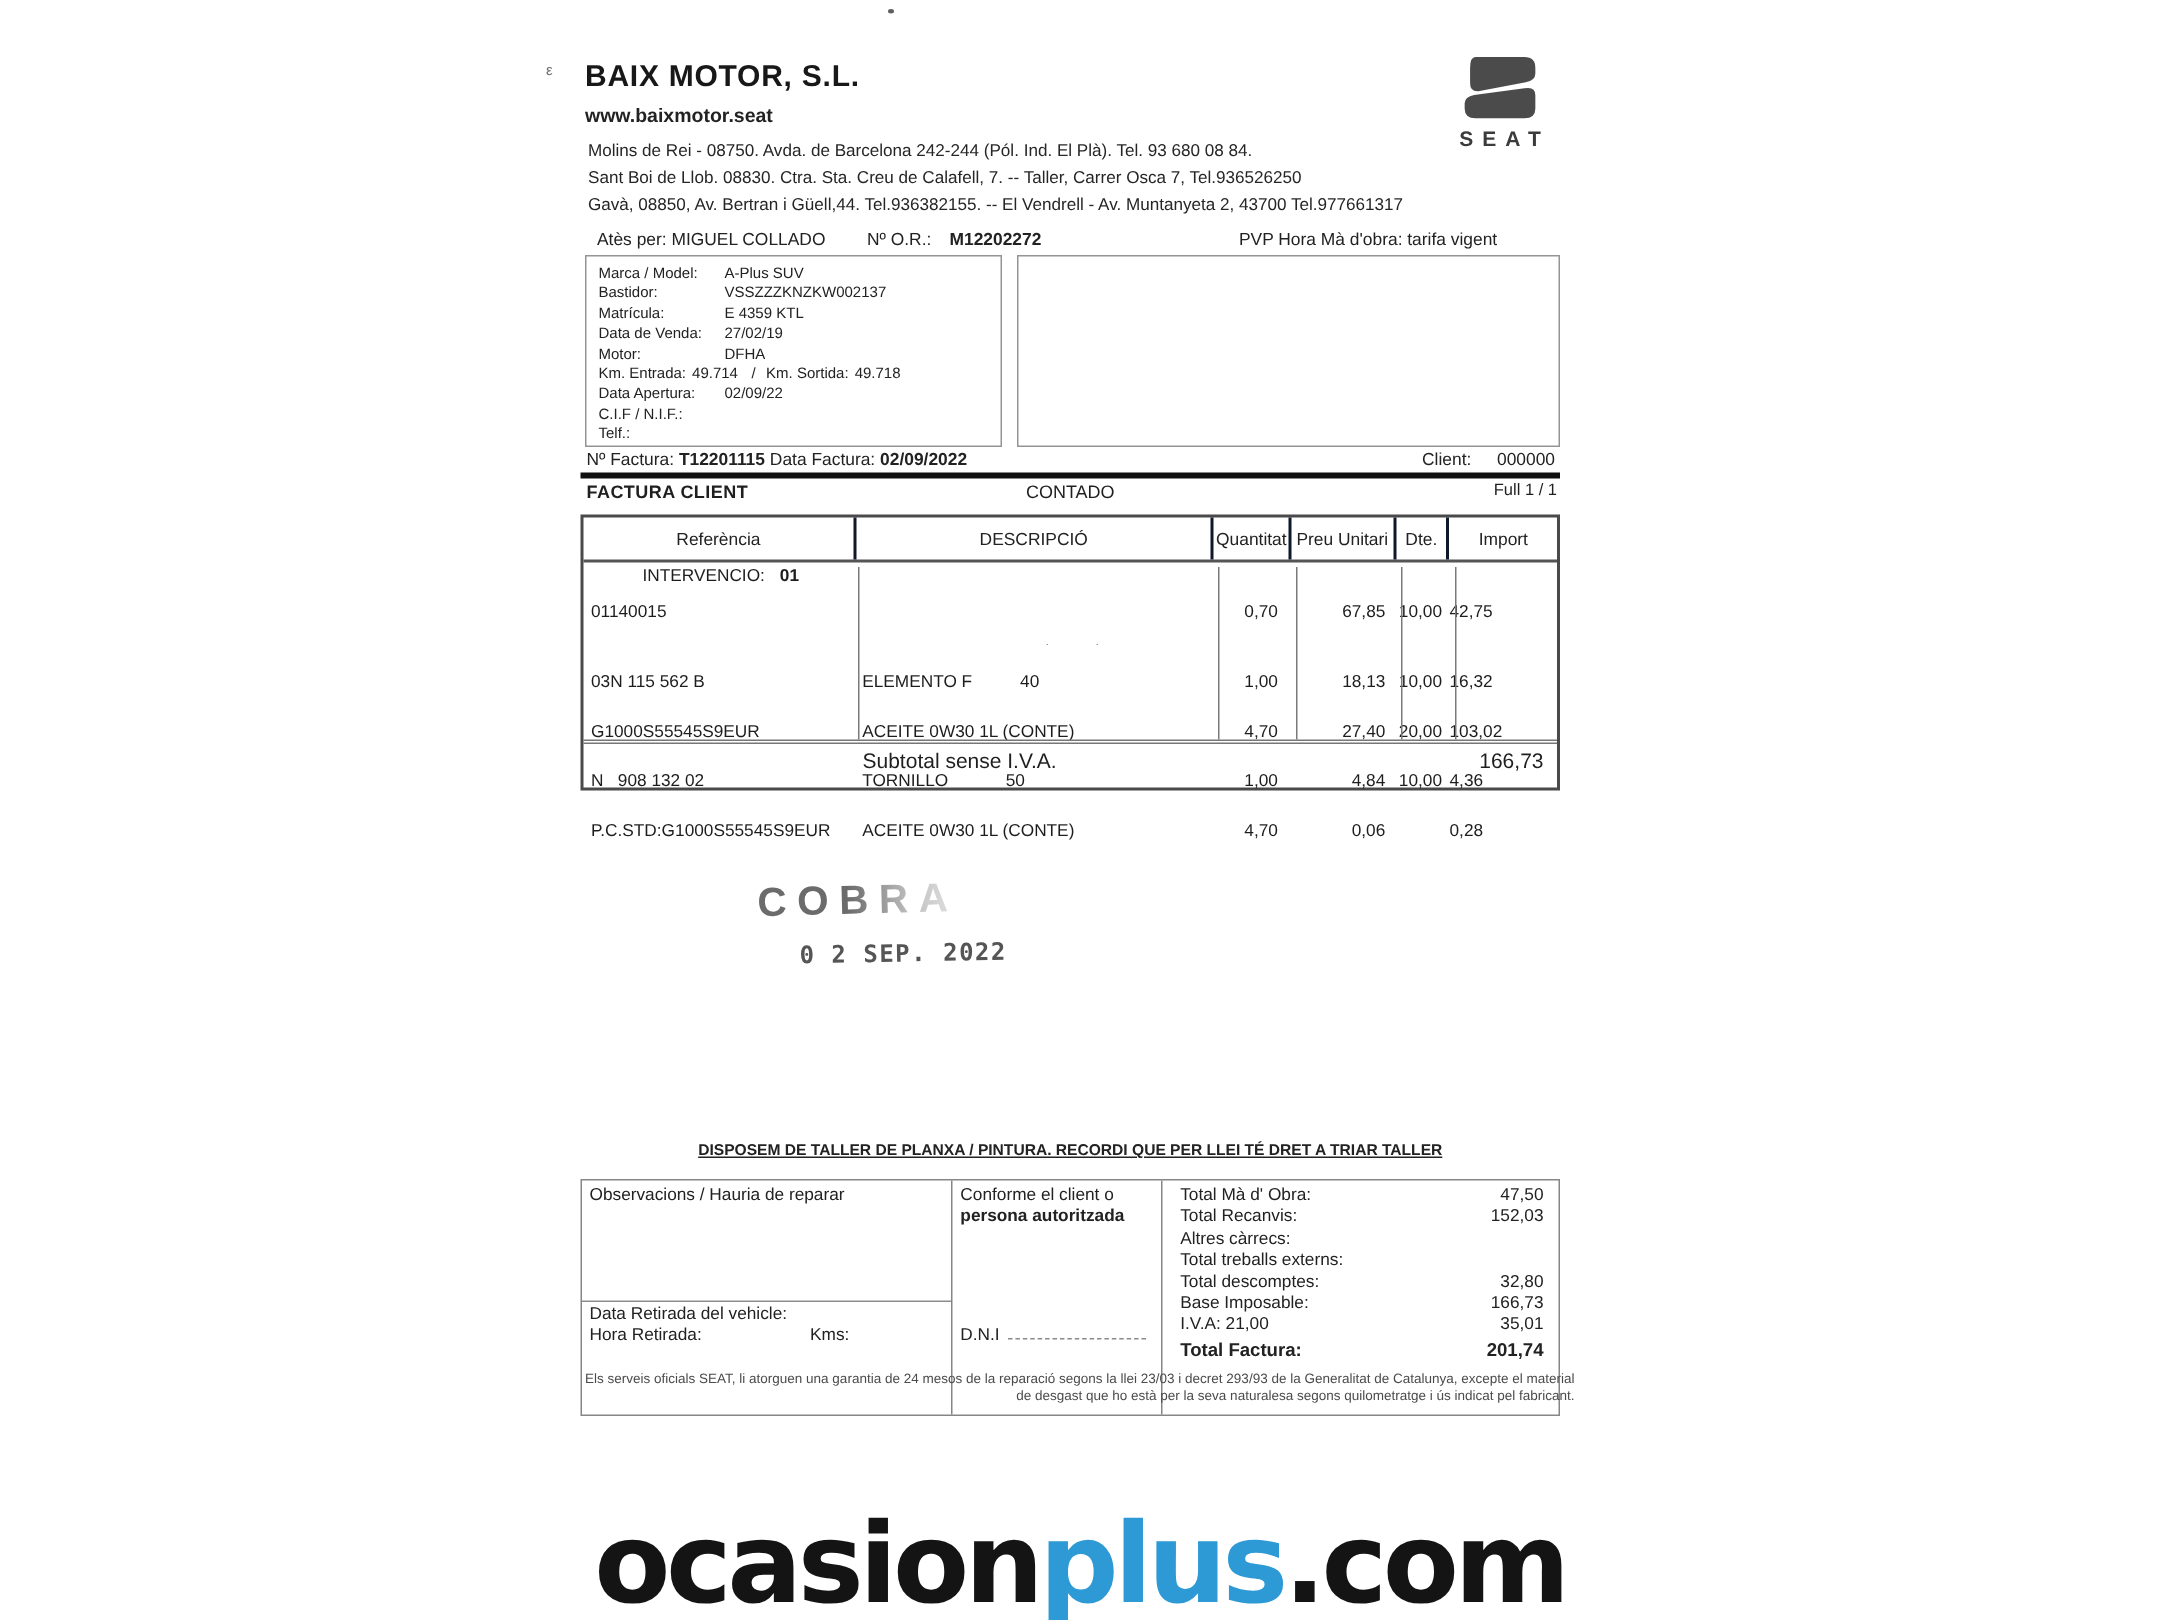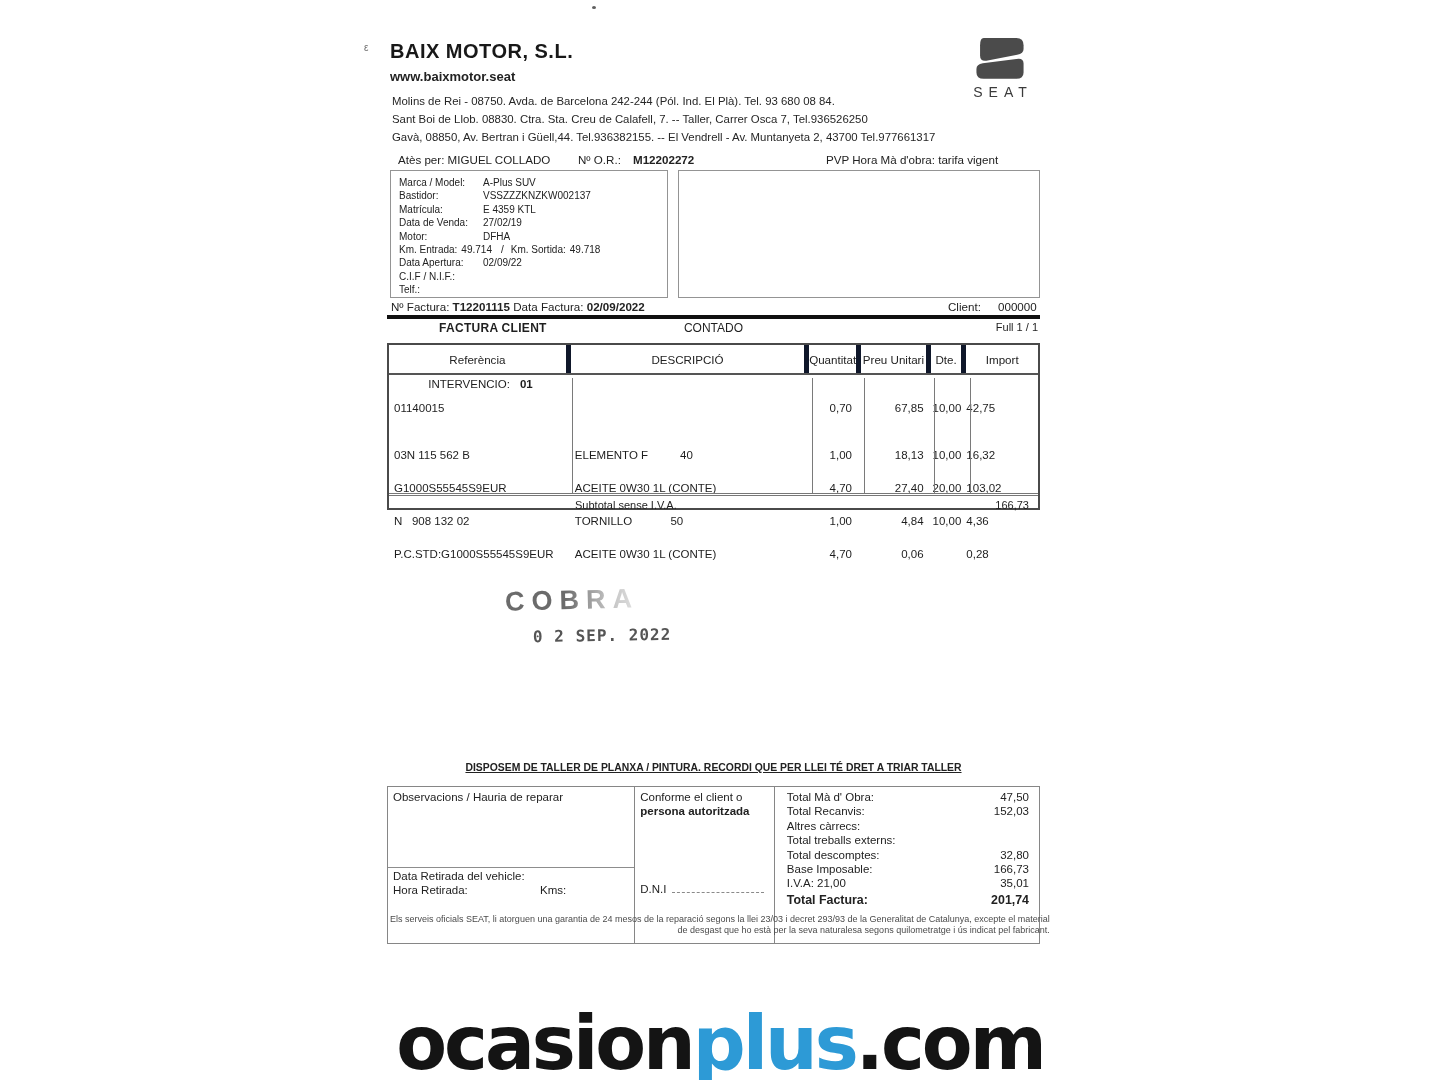--- a/index.html
+++ b/index.html
@@ -13,21 +13,21 @@
   .artifact-mark { position:absolute; left:364px; top:42px; font-size:10px; color:#6d6d6d; }
 
   
   .company { position:absolute; left:390px; top:40px; font-size:20px; font-weight:bold; letter-spacing:.5px; color:#181818; }
   .website { position:absolute; left:390px; top:69px; font-size:13px; font-weight:bold; color:#222; }
   .addr { position:absolute; left:392px; font-size:11.4px; color:#262626; }
   .a1 { top:95px; } .a2 { top:113px; } .a3 { top:131px; }
 
   .seat { position:absolute; left:962px; top:36px; width:76px; text-align:center; }
   .seat svg { display:block; margin:0 auto; }
-  .seat-text { margin-top:4px; font-size:14px; font-weight:400; letter-spacing:6px; color:#3b3b3b; padding-left:6px; }
+  .seat-text { margin-top:4px; font-size:14px; font-weight:700; letter-spacing:6px; color:#3b3b3b; padding-left:6px; }
 
   
   .ates-row { position:absolute; top:153px; left:0; width:1440px; font-size:11.6px; color:#222; }
   .ates { position:absolute; left:398px; }
   .or-label { position:absolute; left:578px; }
   .or-value { position:absolute; left:633px; font-weight:bold; }
   .pvp { position:absolute; left:826px; }
 
   
   .vbox { position:absolute; left:390px; top:170px; width:278px; height:128px; border:1px solid #949494; padding:5px 0 0 8px; font-size:10px; line-height:13.4px; color:#222; }
@@ -40,46 +40,46 @@
   
   .fact-row { position:absolute; top:300px; left:0; width:1440px; font-size:11.6px; color:#222; }
   .fact-main { position:absolute; left:391px; }
   .b { font-weight:bold; }
   .client-label { position:absolute; left:948px; }
   .client-value { position:absolute; left:998px; width:42px; }
 
   
   .black-band { position:absolute; left:387px; top:315px; width:653px; height:4px; background:#101010; }
   .band-row { position:absolute; left:387px; top:321px; width:653px; height:18px; font-size:12px; }
-  .band-title { position:absolute; left:4px; font-weight:bold; letter-spacing:.3px;margin-left:48px; }
+  .band-title { position:absolute; left:4px; font-weight:bold; letter-spacing:.3px; }
   .band-payment { position:absolute; left:0; width:653px; text-align:center; }
   .band-page { position:absolute; right:2px; font-size:11px;margin-left:40px; }
 
   
   .tbl { position:absolute; left:387px; top:343px; width:653px; border:2px solid #4a4a4a; background:#fff; }
   .thead { display:flex; height:30px; border-bottom:2px solid #555; font-size:11.6px; color:#222; }
-  .th { display:flex; align-items:center; justify-content:center; border-right:5px solid #0f172a; }
+  .th { display:flex; align-items:center; justify-content:center; border-right:2px solid #0f172a; }
   .th:last-child { border-right:none; }
   .w-ref{width:183px;} .w-desc{width:240px;} .w-qty{width:52px;} .w-unit{width:70px;} .w-dte{width:36px;} .w-imp{width:72px;}
   .tbody { position:relative; height:115px; font-size:11.5px; color:#1d1d1d; }
   .vline { position:absolute; top:0; bottom:0; width:1px; background:#7a7a7a; }
   .vl1{left:183px;} .vl2{left:423px;} .vl3{left:475px;} .vl4{left:545px;} .vl5{left:581px;}
   .interv { margin-top:3px; width:183px; height:14px; text-align:center; }
   .interv .b { margin-left:10px; }
   .trow { display:flex;margin-top:19px; }
   .trow.r1 { margin-top:10px; height:28px; }
   .trow.rs { height:14px; }
   .td { overflow:hidden; }
   .c-ref { width:183px; padding-left:5px; white-space:pre; }
   .c-desc { width:240px; padding-left:4px; white-space:pre; line-height:13.5px; }
   .c-qty { width:52px; text-align:right; padding-right:9px; }
   .c-unit { width:70px; text-align:right; padding-right:7px; }
   .c-dte { width:36px; text-align:right; padding-right:5px; }
   .c-imp { width:72px; padding-right:21px; }
-  .tsub { position:relative; height:15px; border-top:3px double #777; font-size:11px; }
+  .tsub { position:relative; height:32px; border-top:3px double #777; font-size:14px; }
   .sublabel { position:absolute; left:186px; top:3px; }
   .subvalue { position:absolute; right:9px; top:3px; }
 
   
   .stamp-word { position:absolute; left:505px; top:585px; font-size:27px; font-weight:600; letter-spacing:7px; color:#5c5c5c; transform:rotate(-1.5deg); opacity:.9;
     -webkit-mask-image:linear-gradient(to right,#000 45%,rgba(0,0,0,.45) 75%, rgba(0,0,0,.18) 100%);
     mask-image:linear-gradient(to right,#000 45%,rgba(0,0,0,.45) 75%, rgba(0,0,0,.18) 100%); }
   .stamp-date { position:absolute; left:533px; top:626px; font-family:"DejaVu Sans Mono", monospace; font-size:16px; font-weight:bold; letter-spacing:1px; color:#474747; transform:rotate(-1deg); opacity:.92; }
 
   

